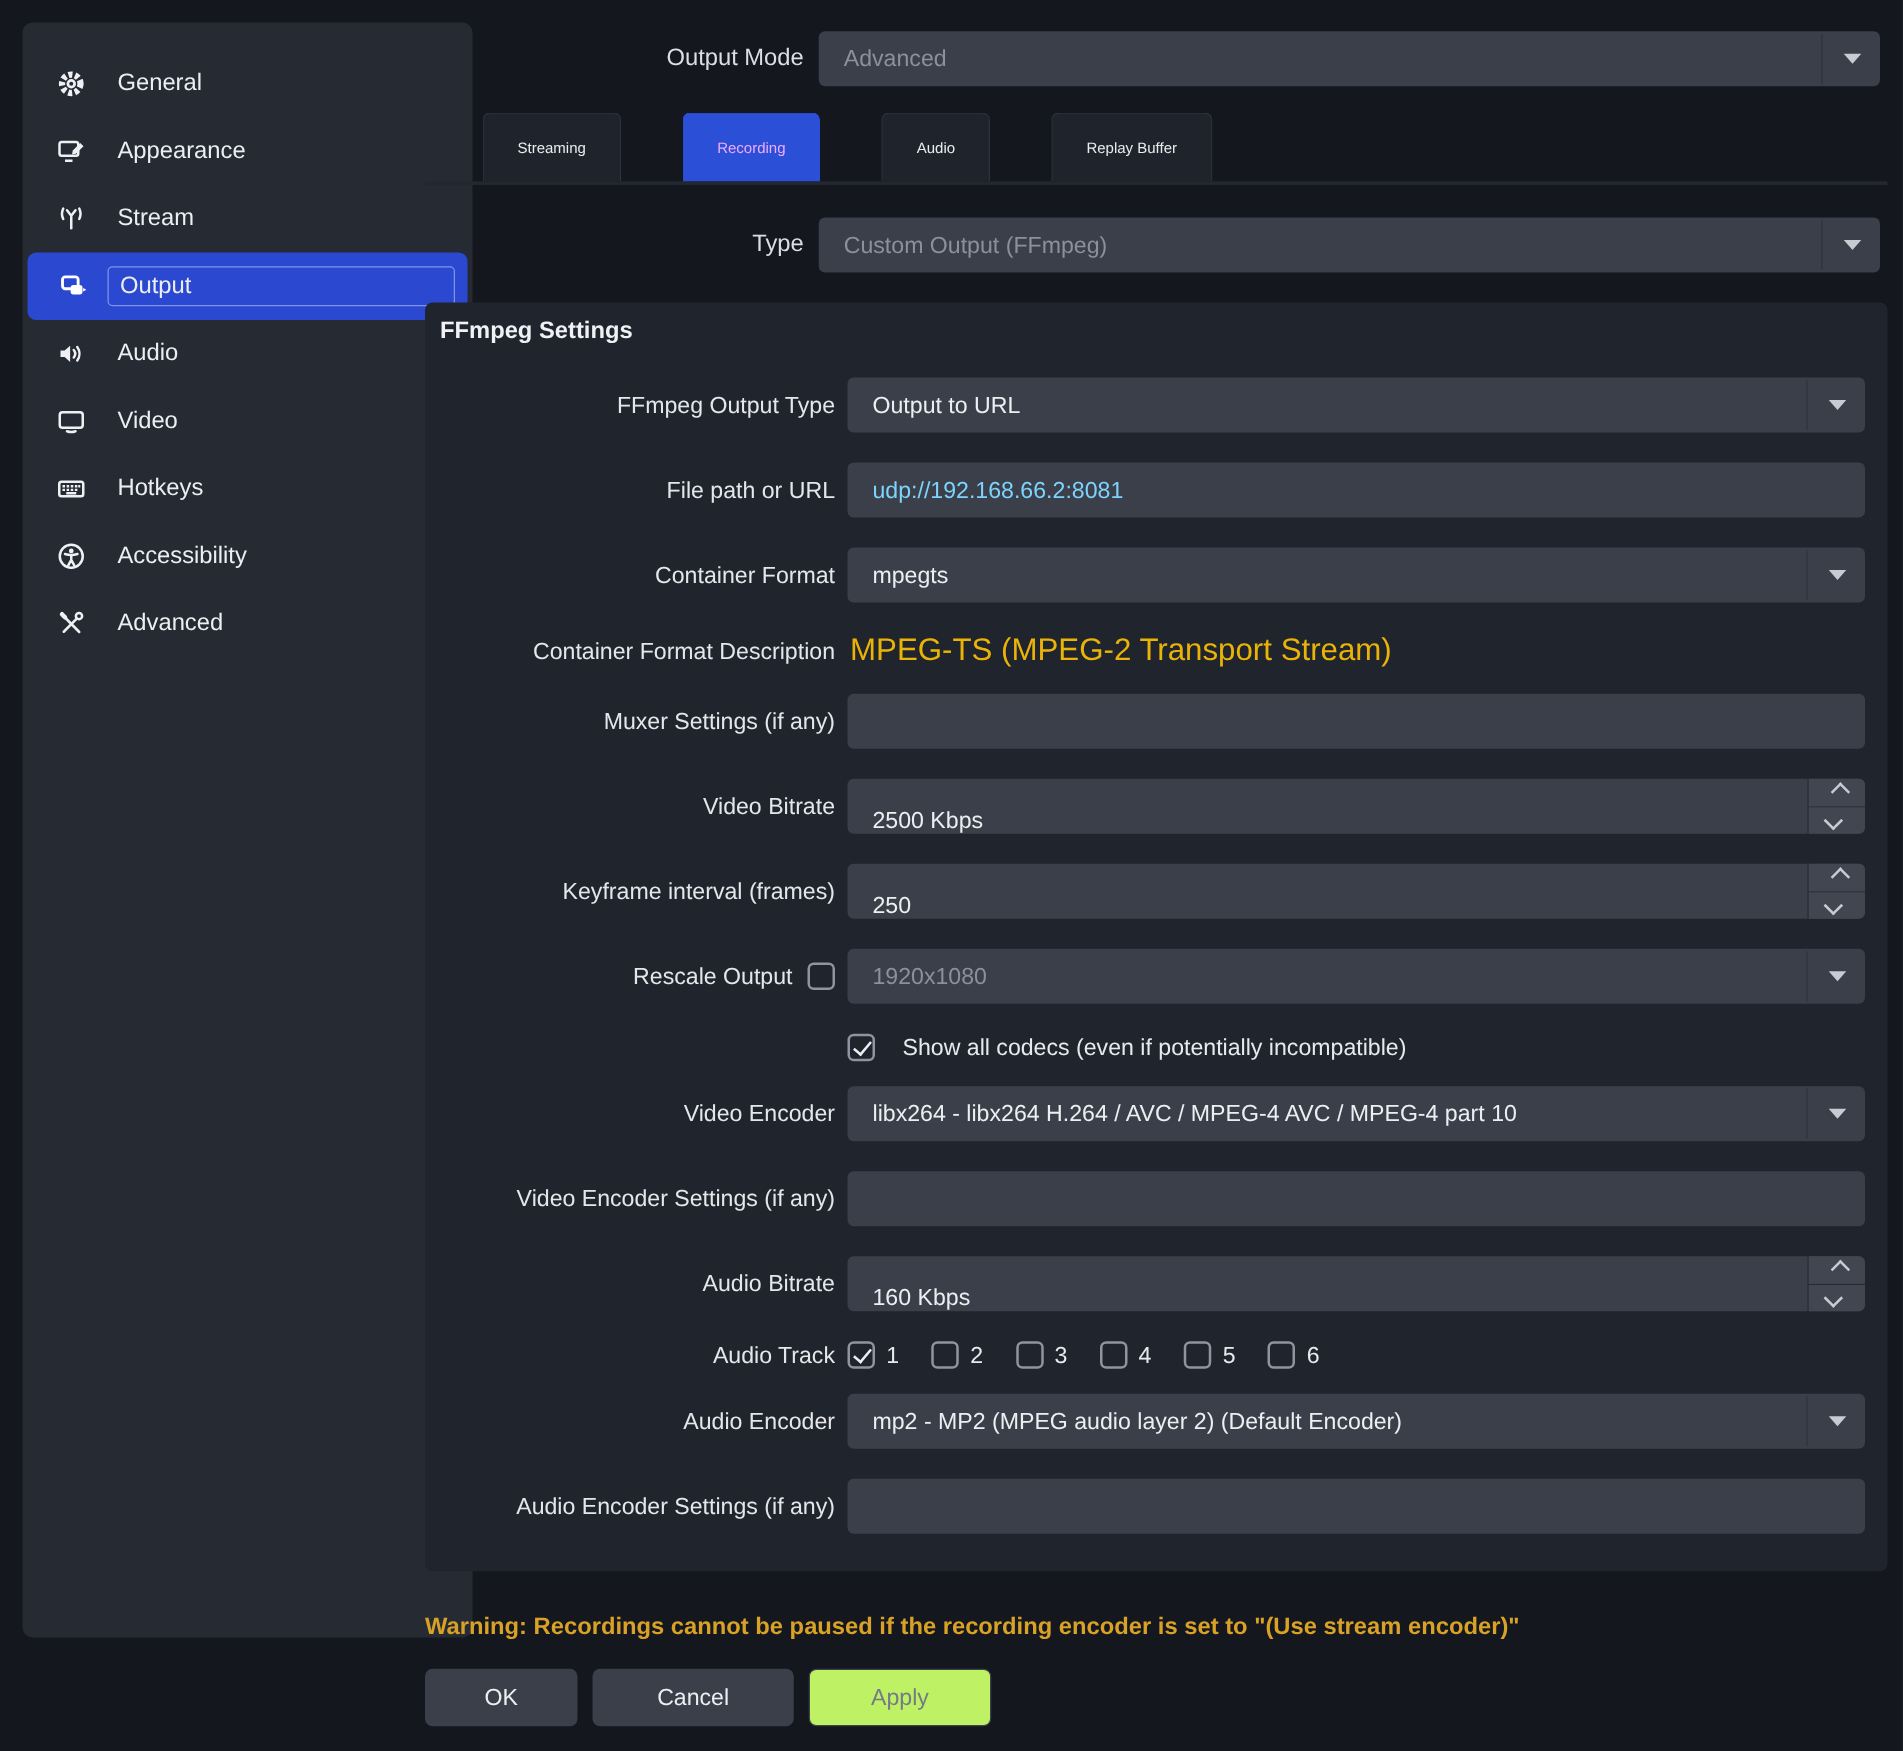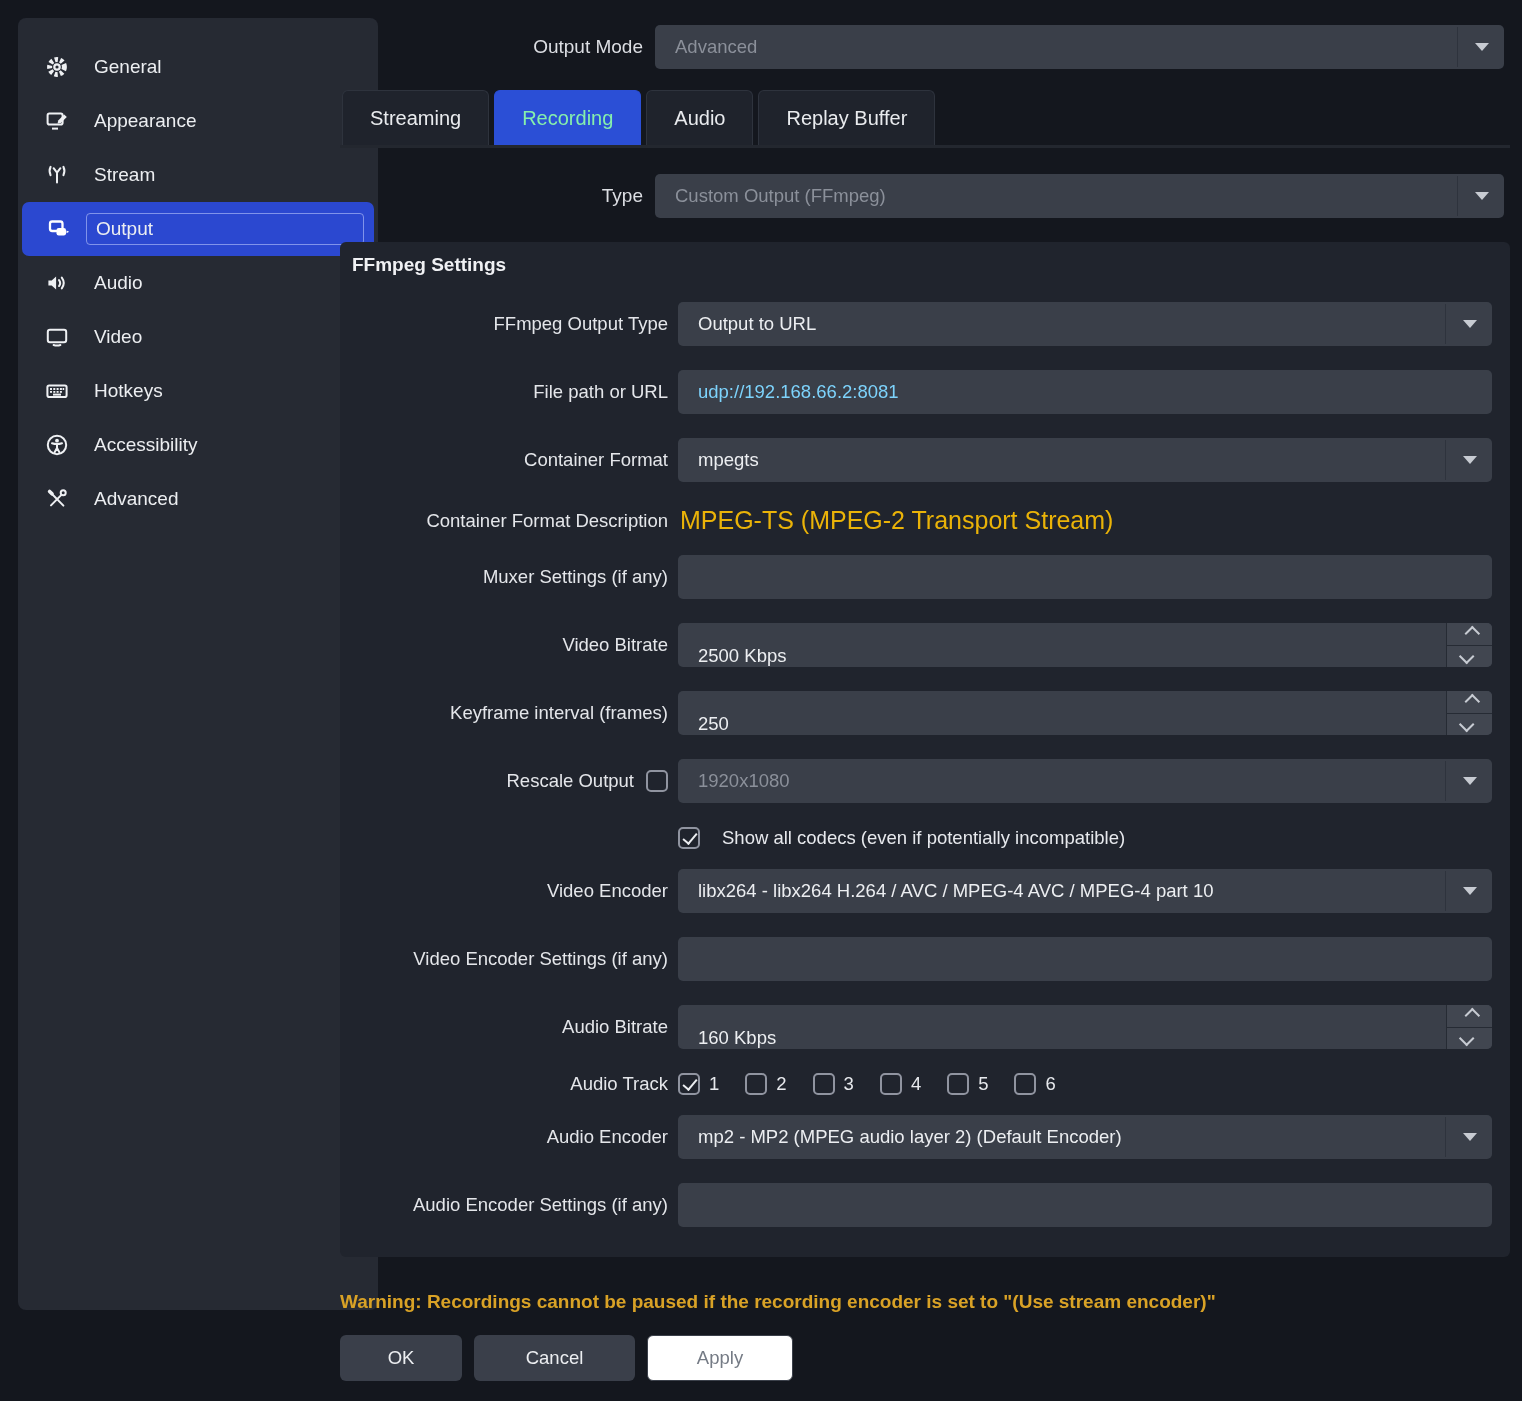--- a/index.html
+++ b/index.html
@@ -33,25 +33,25 @@
   .trow { display:grid; grid-template-columns:303px 1fr; column-gap:12px; align-items:center; padding-right:6px; }
   .trow .flabel { text-align:right; }
   .flabel { font-size:19px; color:#dcdee3; }
   
   .tabbar {
     margin-top:21px; display:flex; gap:5px; align-items:flex-end;
     border-bottom:3px solid #23272f; padding-left:2px;
   }
   .tab {
     height:55px; display:flex; align-items:center; padding:0 27px;
-    font-size:20px; color:#e9ebee; background:#1f232c;
+    font-size:12px; color:#e9ebee; background:#1f232c;
     border:1px solid #2e333d; border-bottom:none;
-    border-radius:6px 6px 0 0; cursor:pointer;
-  }
-  .tab.active { background:#2b4fd6; border-color:#2b4fd6; color:#86efac; }
+    border-radius:6px 6px 0 0; cursor:pointer;margin-left:44px;
+  }
+  .tab.active { background:#2b4fd6; border-color:#2b4fd6; color:#f0abfc; }
   .trow.type-row { margin-top:26px; }
   
   .groupbox {
     margin-top:24px; background:#20242d; border-radius:6px;
     padding:12px 18px 6px 0; width:1170px;
   }
   .group-title { font-size:19px; font-weight:bold; color:#f0f1f4; padding-left:12px; margin-bottom:26px; }
   .frow { display:grid; grid-template-columns:328px 1fr; column-gap:10px; align-items:center; margin-bottom:24px; }
   .frow .flabel { text-align:right; font-size:18.5px; color:#e4e6ea; }
   .frow.slim { margin-bottom:20px; }
@@ -100,21 +100,21 @@
   .track-num { font-size:18.5px; color:#e7e9ed; }
   
   .warning { margin-top:34px; font-size:19px; font-weight:bold; color:#d9a226; }
   .btnrow { margin-top:22px; display:flex; gap:12px; padding-right:8px; }
   .btn {
     height:46px; min-width:122px; padding:0 30px; border:none; border-radius:6px;
     background:#3a3f4a; color:#eceef1; font-size:18.5px;
     font-family:"Liberation Sans","DejaVu Sans",sans-serif; cursor:pointer;
   }
   .btn.cancel { min-width:161px; }
-  .btn.disabled { background:#ffffff; border:1px solid #3b404a; color:#757b85; min-width:146px; }
+  .btn.disabled { background:#bef264; border:1px solid #3b404a; color:#757b85; min-width:146px; }
 </style>
 </head>
 <body>
 
 <div class="window">
 
   <aside class="sidebar">
 
     <div class="side-item">
       <span class="icon">

